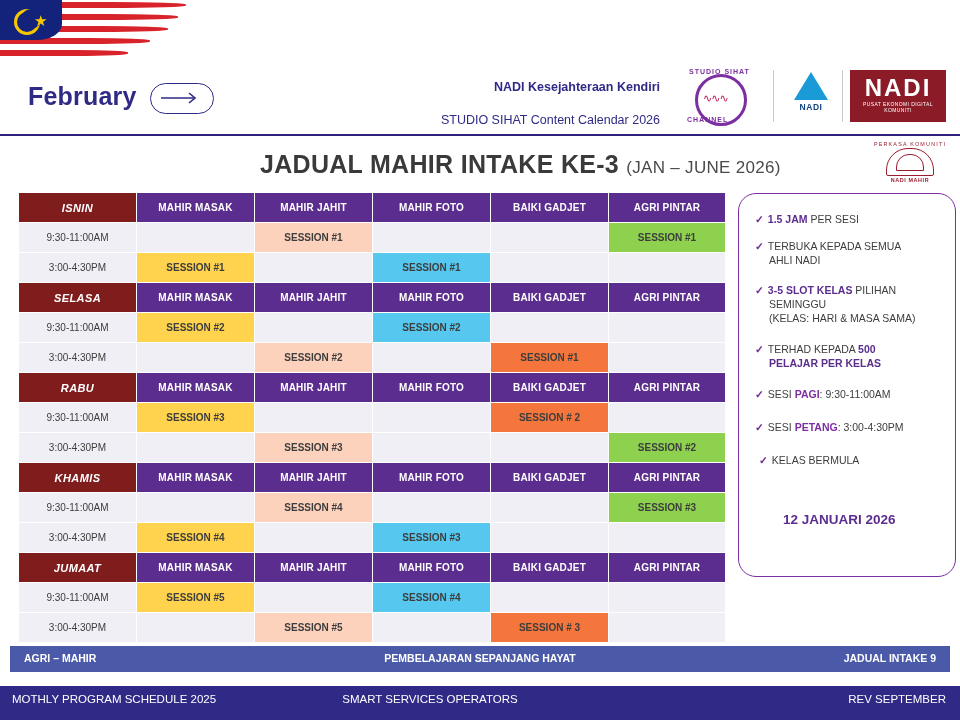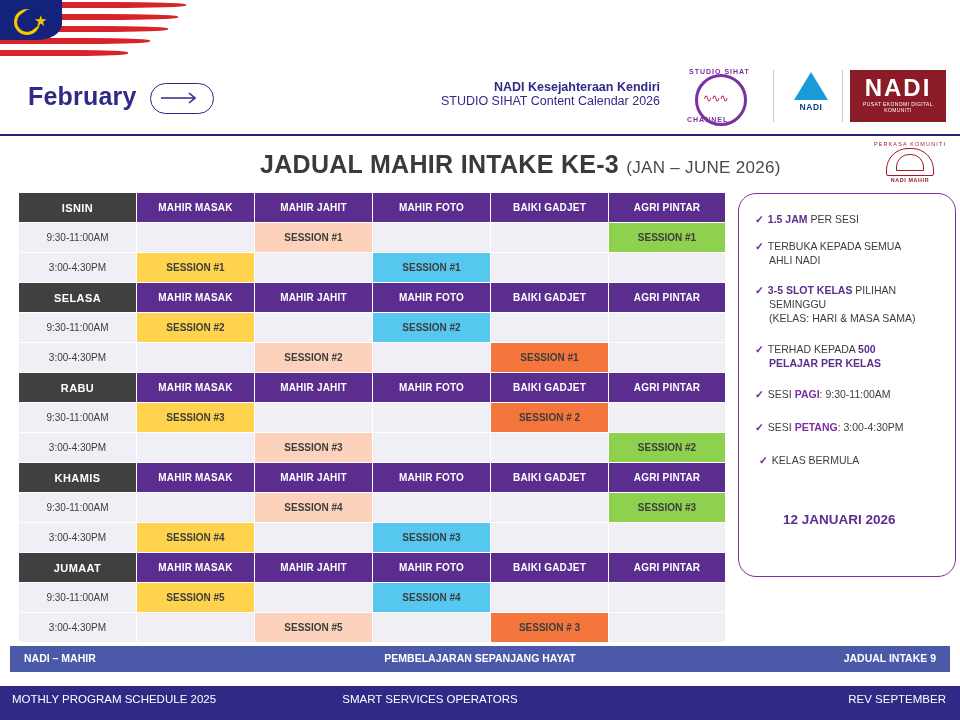--- a/index.html
+++ b/index.html
@@ -17,21 +17,21 @@
   .flag .star{position:absolute;left:34px;top:13px;color:#f6c700;font-size:15px;line-height:15px;}
 
   
   .header{position:absolute;left:0;top:62px;width:960px;height:72px;background:#ffffff;border-bottom:2px solid #2f1e7a;}
   .month{position:absolute;left:28px;top:82px;font-size:25px;color:#2f2a86;font-weight:bold;letter-spacing:.2px;}
   .arrowbtn{position:absolute;left:150px;top:83px;width:62px;height:29px;border:1.6px solid #2f2a86;border-radius:16px;}
   .arrowbtn svg{position:absolute;left:10px;top:6px;}
 
   .hdr-title{position:absolute;right:300px;top:80px;text-align:right;color:#2f2a86;}
   .hdr-title .l1{font-size:12.5px;font-weight:bold;}
-  .hdr-title .l2{font-size:12.5px;margin-top:0;}
+  .hdr-title .l2{font-size:12.5px;margin-top:19px;}
 
   .logo-studio{position:absolute;left:683px;top:68px;width:84px;height:56px;}
   .logo-studio .ring{position:absolute;left:12px;top:6px;width:46px;height:46px;border-radius:50%;border:3px solid #7b2fa0;}
   .logo-studio .ecg{position:absolute;left:20px;top:24px;font-size:11px;color:#c2185b;letter-spacing:-1px;}
   .logo-studio .t1{position:absolute;left:6px;top:0px;font-size:7px;color:#7b2fa0;font-weight:bold;letter-spacing:1px;}
   .logo-studio .t2{position:absolute;left:4px;top:48px;font-size:7px;color:#7b2fa0;font-weight:bold;letter-spacing:1px;}
   .divider1{position:absolute;left:773px;top:70px;width:1px;height:52px;background:#c9c9c9;}
   .logo-mcmc{position:absolute;left:782px;top:72px;width:58px;height:50px;text-align:center;}
   .logo-mcmc .tri{width:0;height:0;margin:0 auto;border-left:17px solid transparent;border-right:17px solid transparent;border-bottom:28px solid #1a9ad7;}
   .logo-mcmc .lbl{font-size:8.5px;color:#11447e;font-weight:bold;margin-top:2px;letter-spacing:.5px;}
@@ -46,21 +46,21 @@
   .slide-title .sub{font-size:17px;font-weight:normal;color:#4a4a4a;}
   .pk-logo{position:absolute;left:858px;top:5px;width:84px;height:52px;text-align:center;}
   .pk-logo .t{font-size:5.4px;color:#9b1c2e;letter-spacing:1.2px;}
   .pk-logo .b{font-size:5.4px;color:#9b1c2e;letter-spacing:.6px;margin-top:1px;}
   .pk-logo .arch{width:46px;height:26px;margin:1px auto 0;border:1.6px solid #9b1c2e;border-radius:22px 22px 2px 2px;}
   .pk-logo .archin{width:26px;height:15px;margin:5px auto 0;border:1.4px solid #9b1c2e;border-radius:13px 13px 0 0;}
 
   
   .table{position:absolute;left:8px;top:56px;width:707px;border-collapse:collapse;table-layout:fixed;}
   .table td{border:1px solid #ffffff;height:27px;font-size:10.5px;text-align:center;vertical-align:middle;color:#3d3d3d;}
-  .table td.day{background:#404040;color:#ffffff;font-weight:bold;font-size:11px;letter-spacing:.4px;}
+  .table td.day{background:#7f1d1d;color:#ffffff;font-weight:bold;font-size:11px;letter-spacing:.4px;font-style:italic;}
   .table td.col{background:#5b2d8e;color:#ffffff;font-weight:bold;font-size:10px;letter-spacing:.2px;}
   .table td.time{background:#efeff5;font-weight:normal;font-size:10px;color:#3d3d3d;}
   .table td.blank{background:#efeff5;}
   .table td.sess{font-weight:bold;font-size:10px;}
   .c-yellow{background:#ffd34d;color:#3d3d3d;}
   .c-peach{background:#fcd2bc;color:#3d3d3d;}
   .c-blue{background:#56c8f0;color:#3d3d3d;}
   .c-orange{background:#f4763c;color:#ffffff;}
   .c-green{background:#8ed14f;color:#3d3d3d;}
 
@@ -307,21 +307,21 @@
         <span class="tick">✓</span>SESI <span class="bm">PETANG</span>: 3:00-4:30PM
       </div>
       <div class="note" style="left:20px;top:259px;width:196px;">
         <span class="tick">✓</span>KELAS BERMULA
       </div>
       <div class="note-start">12 JANUARI 2026</div>
     </div>
   </div>
 
   <div class="slide-footer">
-    <span class="sf-left">NADI – MAHIR</span>
+    <span class="sf-left">AGRI – MAHIR</span>
     <span class="sf-mid">PEMBELAJARAN SEPANJANG HAYAT</span>
     <span class="sf-right">JADUAL INTAKE 9</span>
   </div>
 
   <div class="bottombar">
     <span class="bb-left">MOTHLY PROGRAM SCHEDULE 2025</span>
     <span class="bb-mid">SMART SERVICES OPERATORS</span>
     <span class="bb-right">REV SEPTEMBER</span>
   </div>
 </div>

